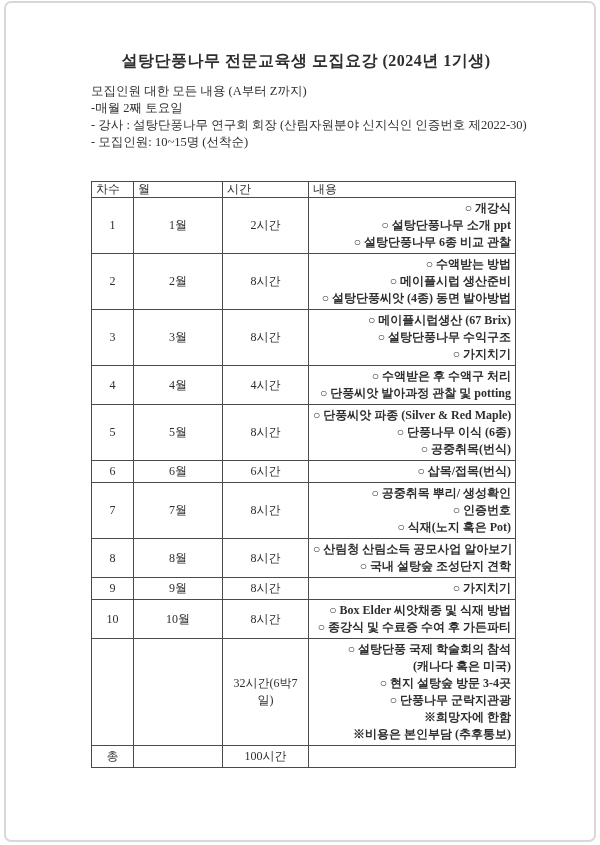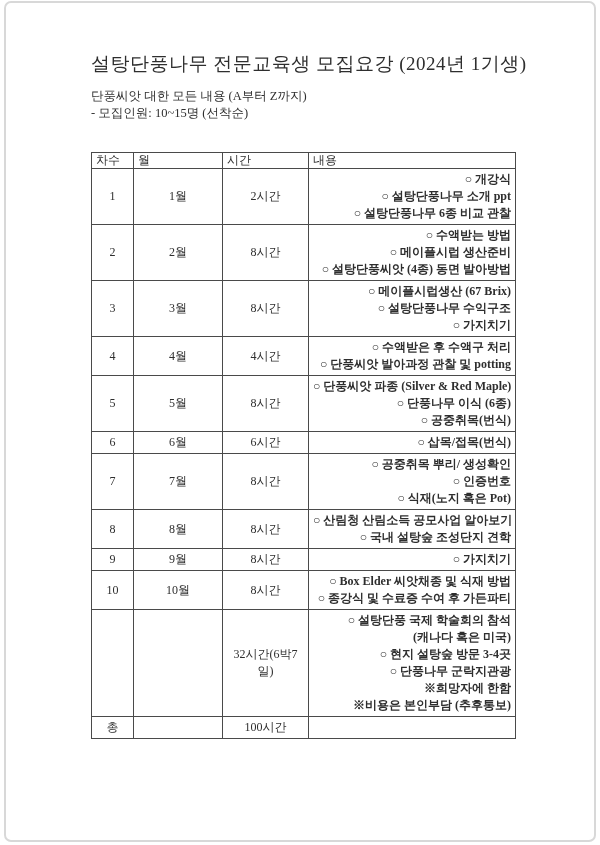--- a/index.html
+++ b/index.html
@@ -14,22 +14,22 @@
     position: absolute;
     top: 1px; left: 4px; right: 4px; bottom: 3px;
     border: 2px solid var(--frame-color, #d8d8d8);
     border-radius: 7px;
     background: #ffffff;
     padding: 48px 0 0 85px;
   }
   .title {
     width: 430px;
     text-align: center;
-    font-size: 19px;
-    font-weight: normal;
+    font-size: 16px;
+    font-weight: bold;
     letter-spacing: 0.5px;
     margin-bottom: 11px;
     white-space: nowrap;
   }
   .intro { margin-bottom: 7px; }
   .intro-line {
     font-size: 12.5px;
     line-height: 17px;
     white-space: pre;
   }
@@ -62,21 +62,23 @@
   .col-month { width: 89px; }
   .col-hours { width: 86px; }
   .col-content { width: 207px; }
 </style>
 </head>
 <body>
 
 <div class="page">
   <h1 class="title">설탕단풍나무 전문교육생 모집요강 (2024년 1기생)</h1>
   <div class="intro" id="intro">
-      <div class="intro-line">단풍씨앗 대한 모든 내용 (A부터 Z까지)</div>
+      <div class="intro-line">모집인원 대한 모든 내용 (A부터 Z까지)</div>
+      <div class="intro-line">-매월 2째 토요일</div>
+      <div class="intro-line">- 강사 : 설탕단풍나무 연구회 회장 (산림자원분야 신지식인 인증번호 제2022-30)</div>
       <div class="intro-line">- 모집인원: 10~15명 (선착순)</div>
     </div>
   <table class="schedule">
     <colgroup>
       <col class="col-no">
         <col class="col-month">
         <col class="col-hours">
         <col class="col-content">
     </colgroup>
     <thead id="schedule-head">

